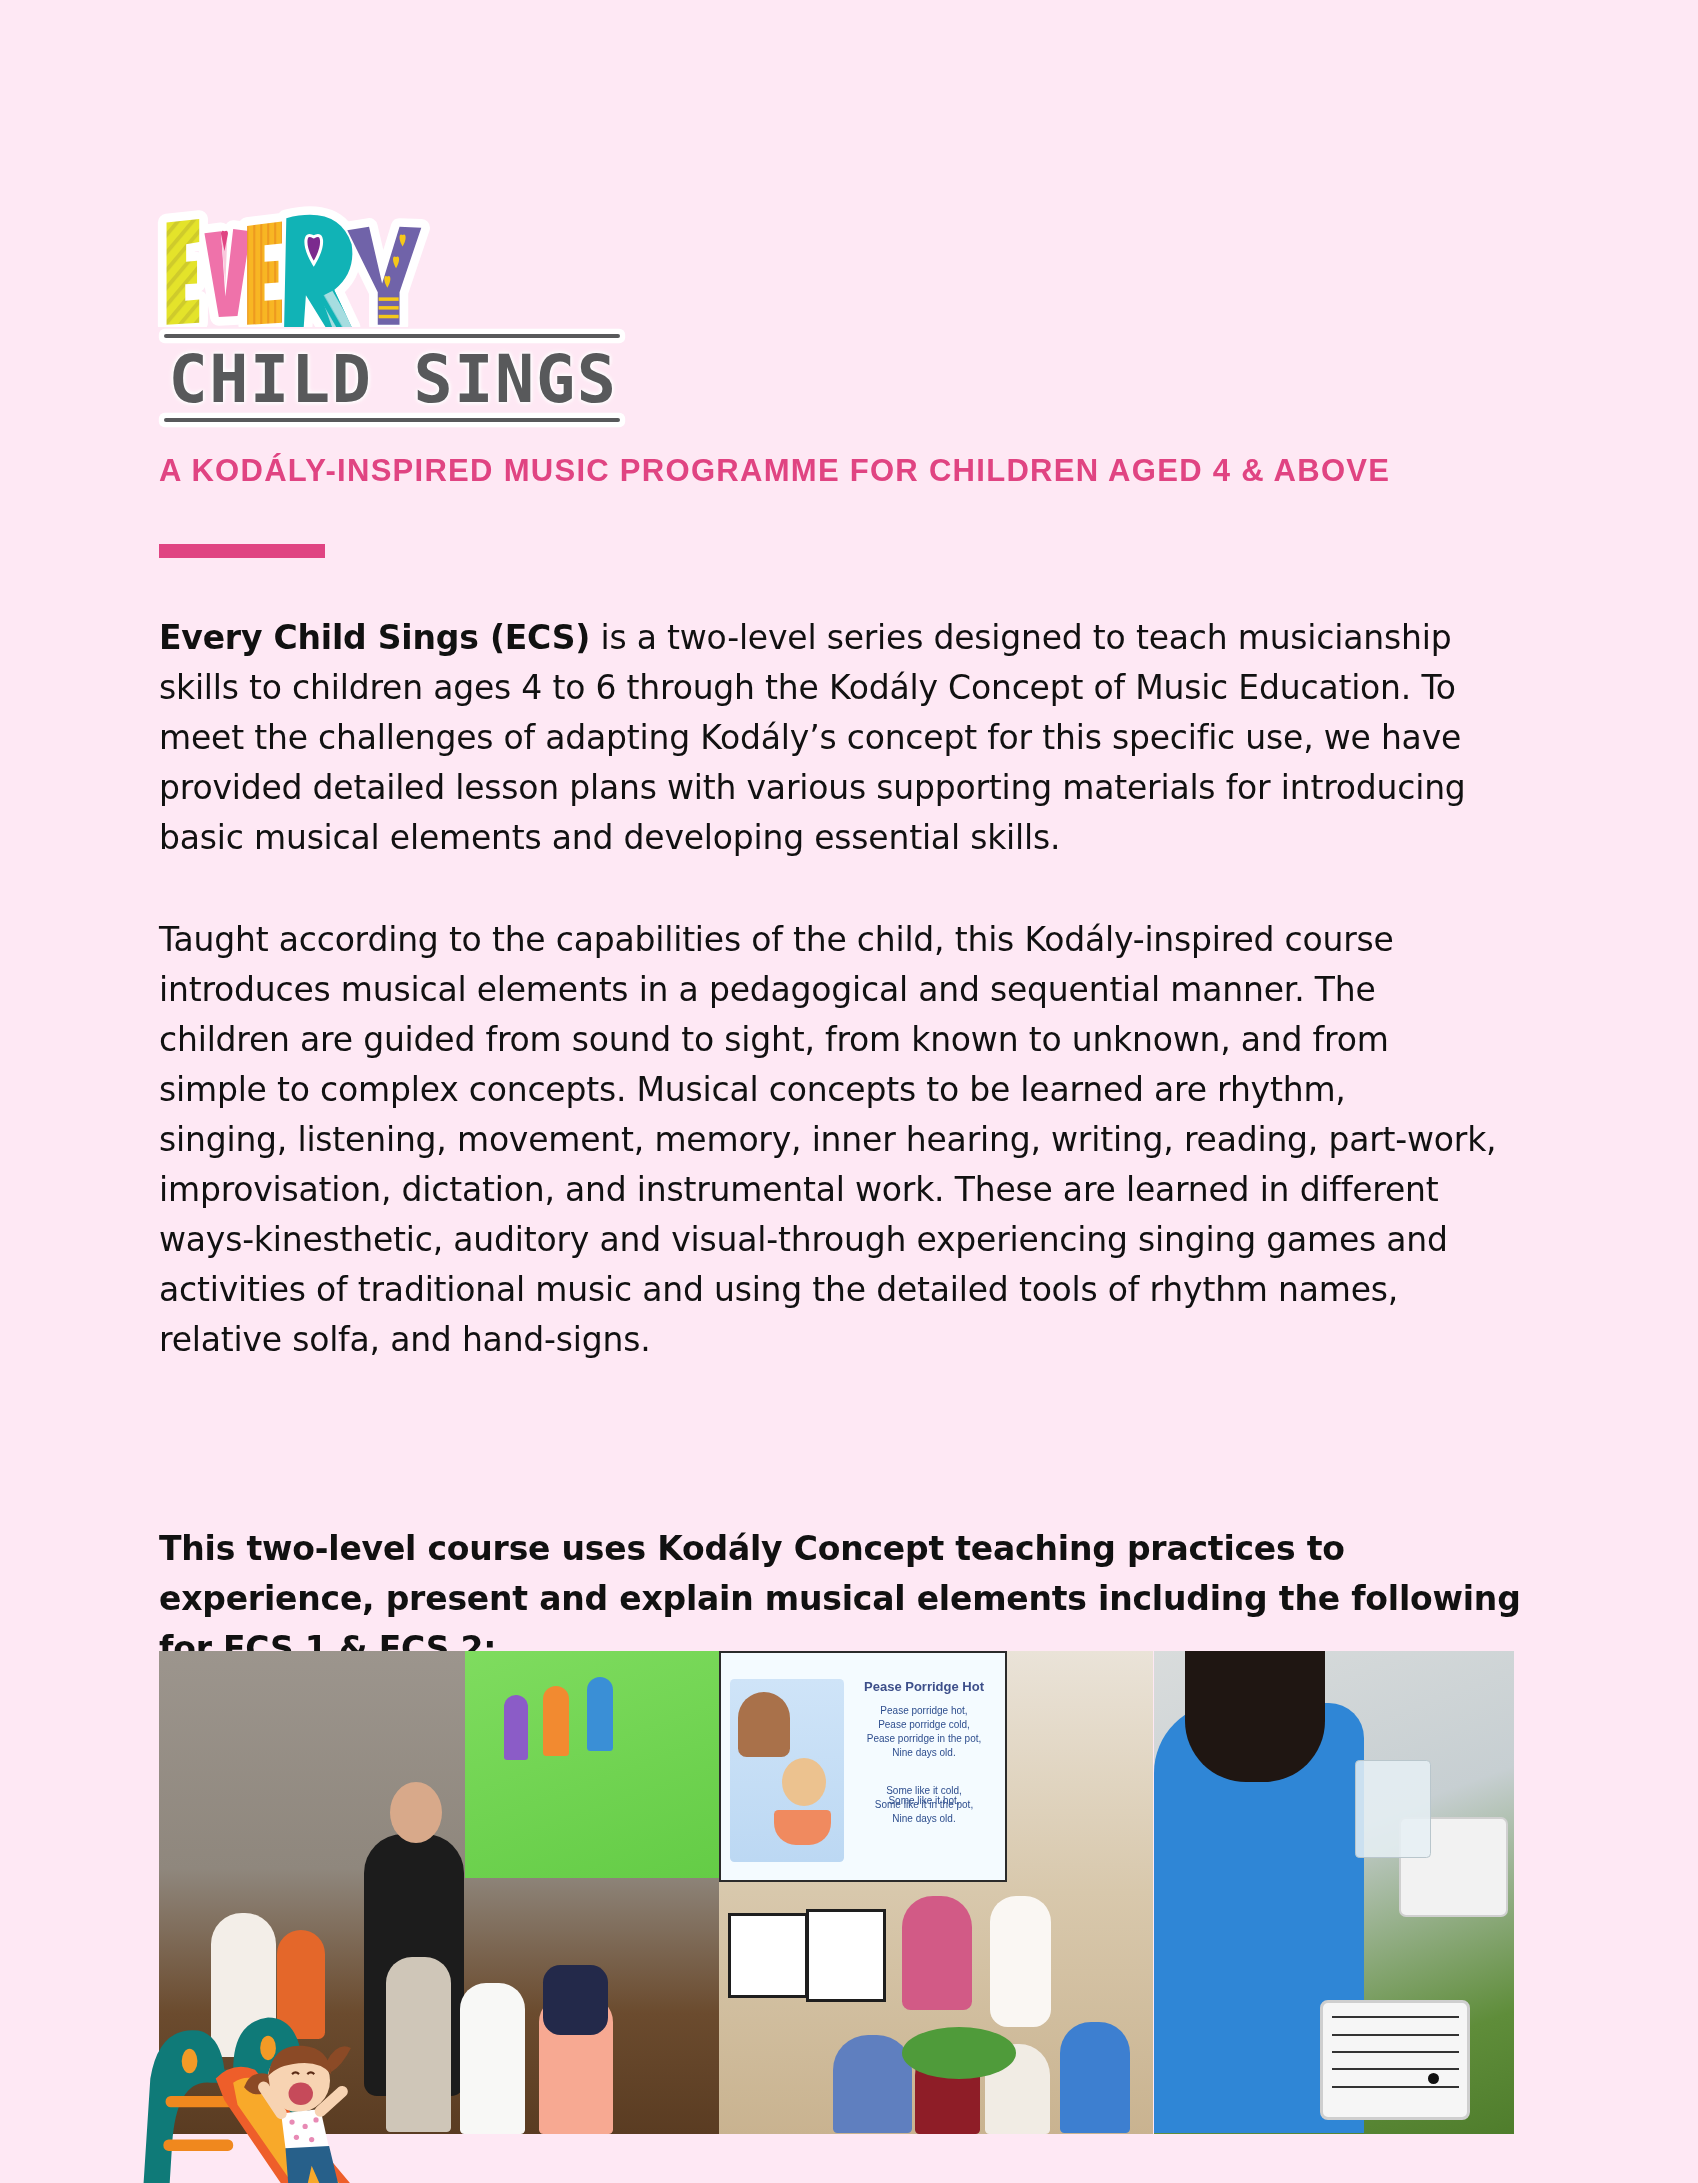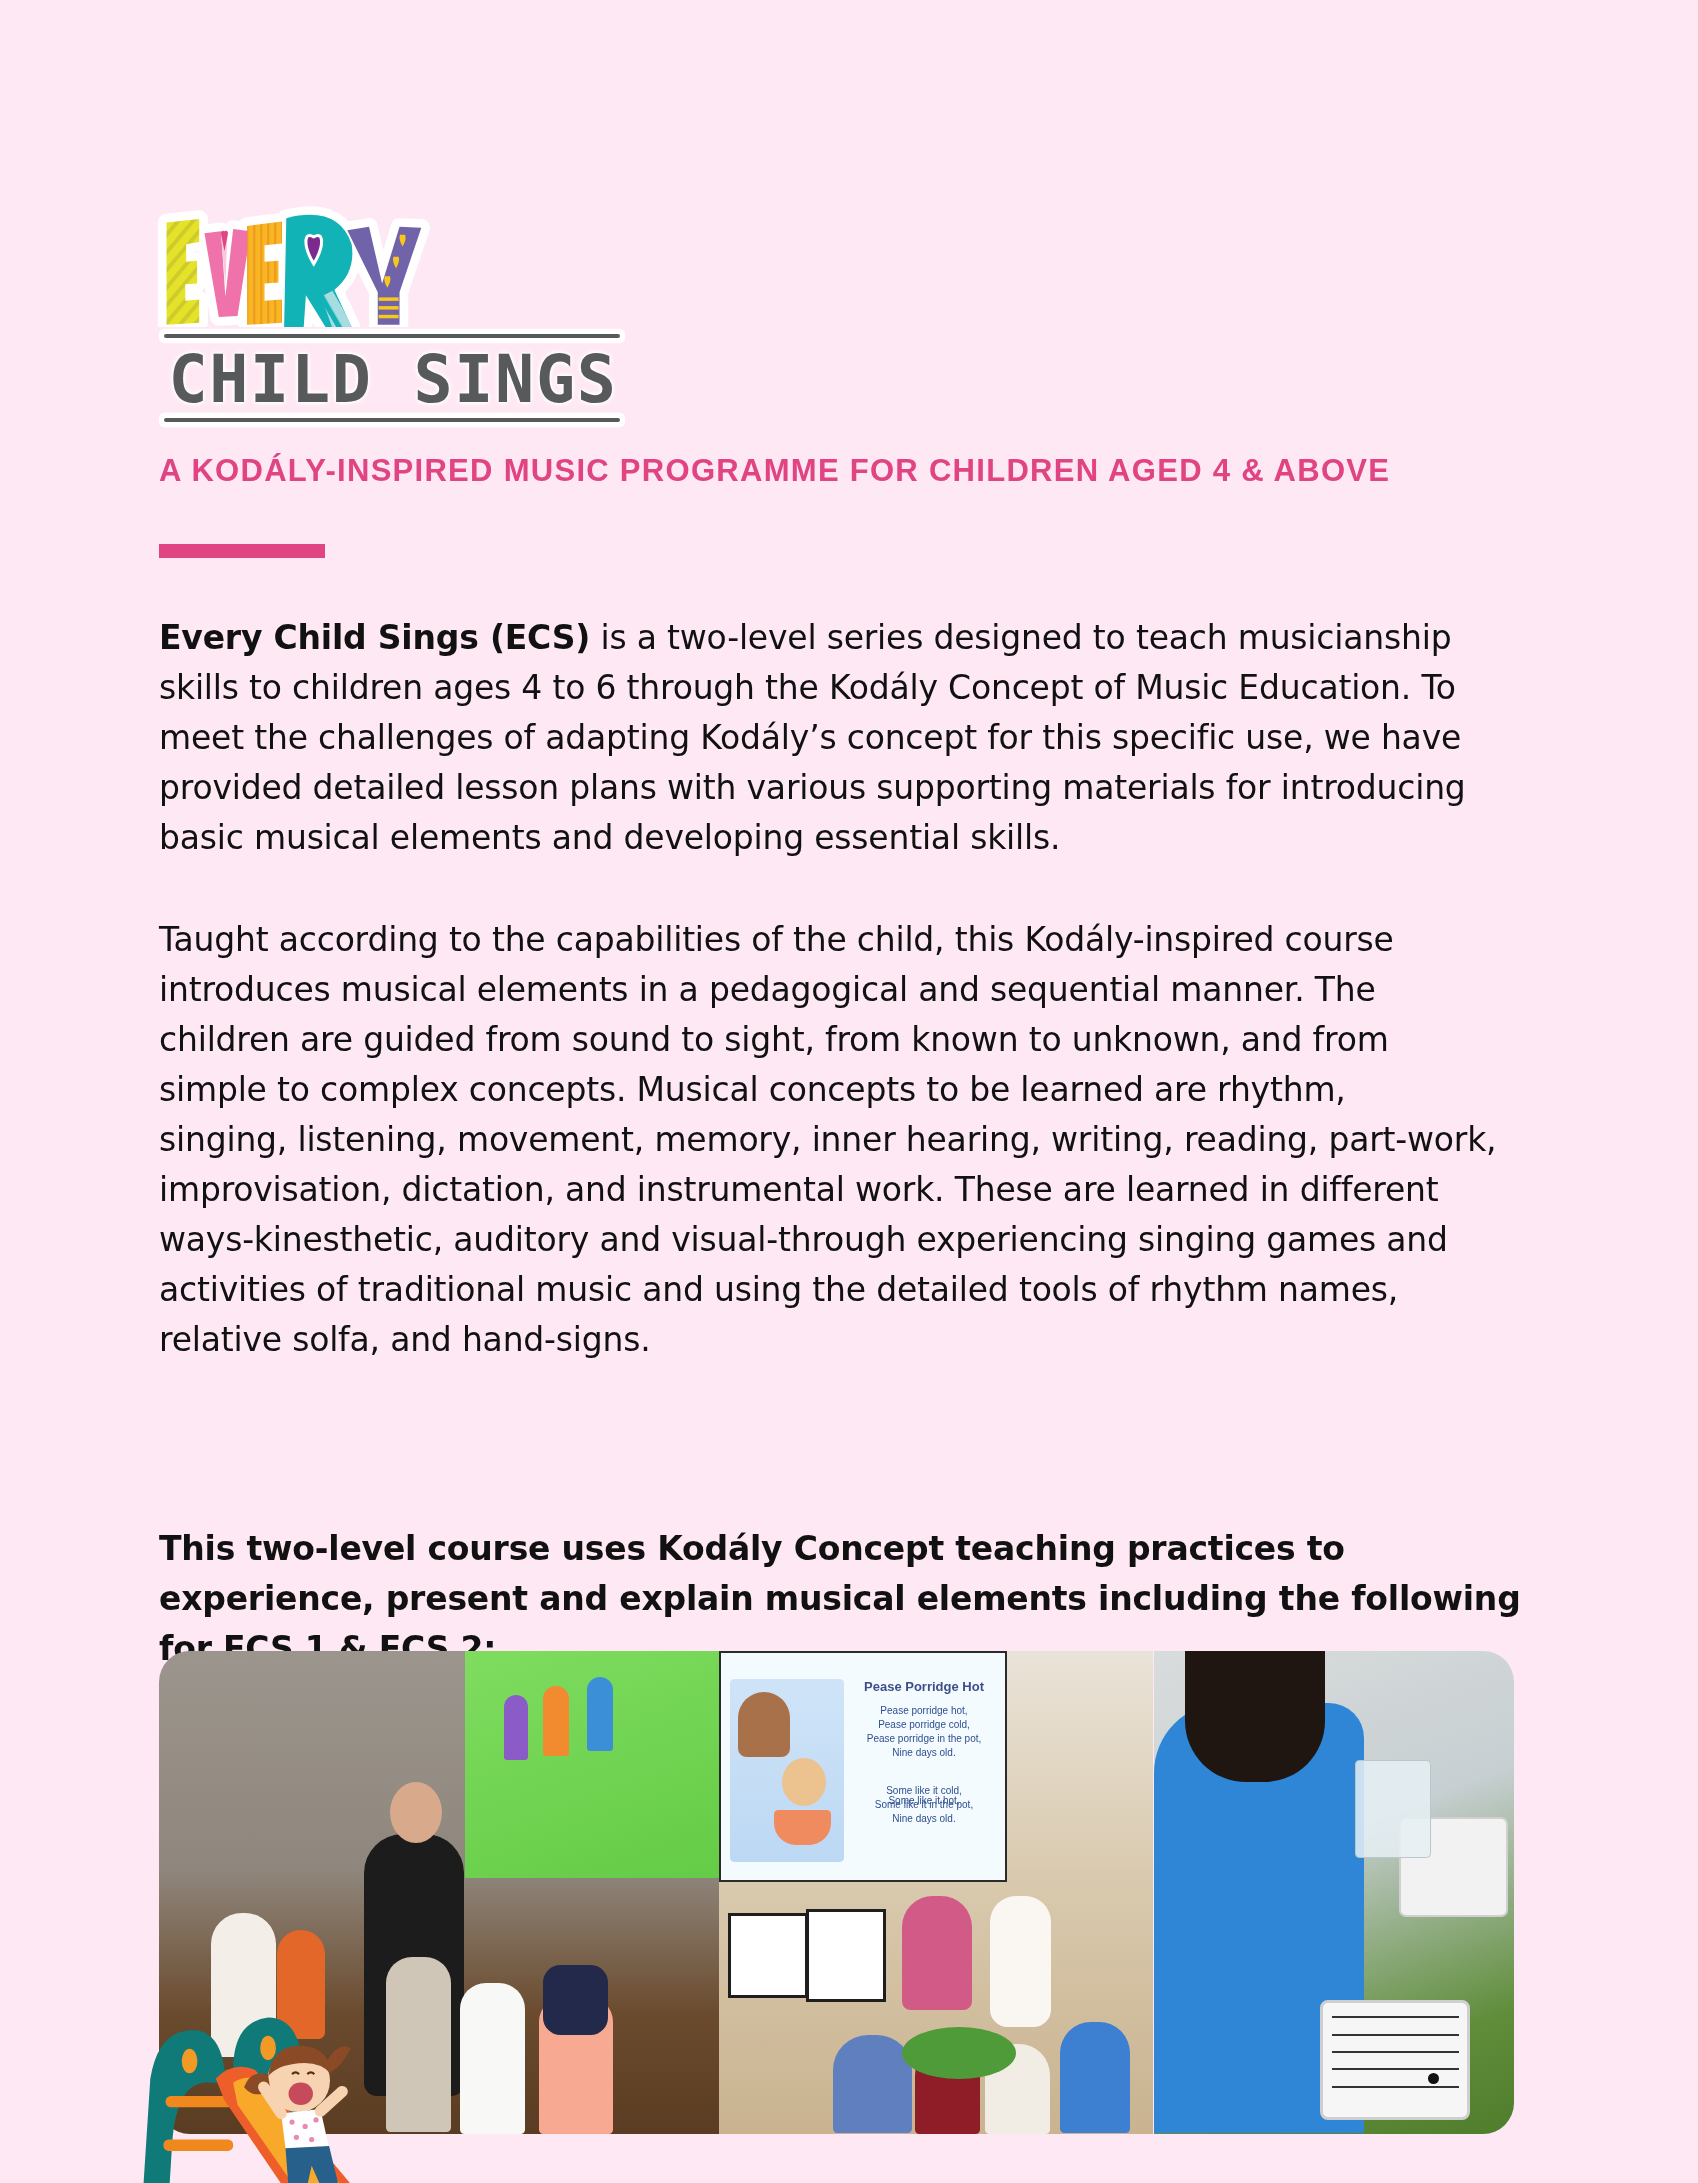--- a/index.html
+++ b/index.html
@@ -41,21 +41,21 @@
     font-size: 33px; line-height: 50px;
     color:#111; letter-spacing: -0.2px;
   }
   .para .line { display:block; white-space:nowrap; }
   .para b { font-weight: bold; }
   #para1 { top: 613px; }
   #para2 { top: 915px; }
   #para3 { top: 1524px; font-weight:bold; }
 
   
-  #photo-strip { left: 159px; top: 1651px; width: 1355px; height: 483px; overflow:hidden;border-radius:31px; }
+  #photo-strip { left: 159px; top: 1651px; width: 1355px; height: 483px; overflow:hidden; }
   .photo { position:absolute; top:0; height:483px; overflow:hidden; }
   #photo-1 { left:0; width:560px; background: linear-gradient(180deg,#9c958d 0%,#8f877d 45%,#6b4b2e 75%,#5a3c22 100%); }
   #photo-2 { left:560px; width:434px; background: linear-gradient(180deg,#eae3d8 0%,#d8c8ac 50%,#c9b390 100%); }
   #photo-3 { left:995px; width:360px; background: linear-gradient(160deg,#d9dcdc 0%,#c7cfd2 40%,#5f8d3a 80%,#4f7d2c 100%); }
 
   
   .shape { position:absolute; }
   .screen-green { background: linear-gradient(160deg,#7fdc5f 0%,#64cc46 100%); }
   .slide { background: #f4fbff; border: 2.6px solid #2b2b2b; }
   .slide-title { position:absolute; left:131px; top:26px; width:144px; text-align:center; font-family:"Liberation Sans",sans-serif; font-weight:bold; font-size:13px; color:#3d4f8a; }

